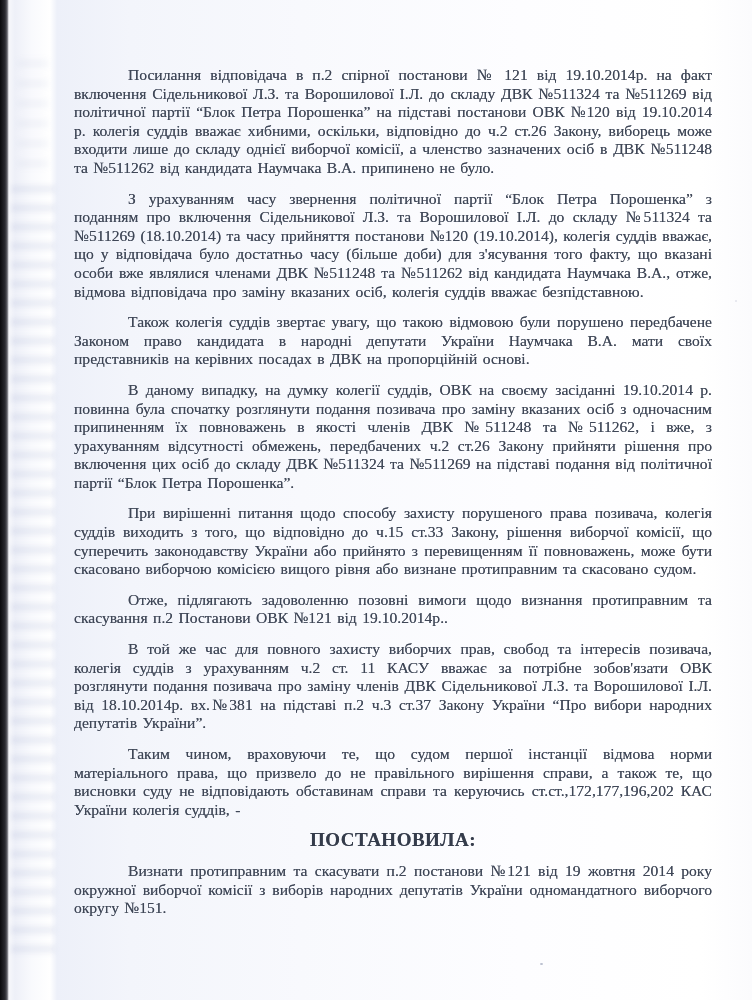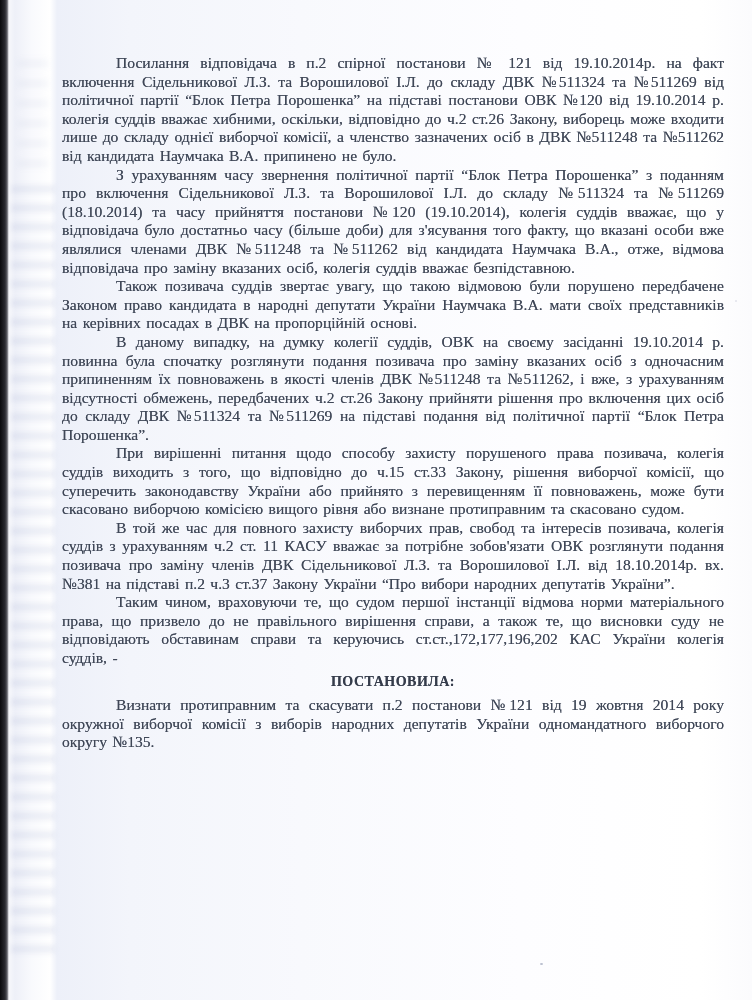--- a/index.html
+++ b/index.html
@@ -63,29 +63,29 @@
     position: absolute;
     left: 62px;
     top: 54px;
     width: 662px;
     color: #3f4757;
     font-size: 15.6px;
     line-height: 18.6px;
     text-shadow: 0 0 0.6px rgba(63, 71, 87, 0.75);
   }
   .para {
-    margin: 0;
+    margin: 12px;
     text-align: justify;
     text-indent: 54px;
     word-spacing: 1.5px;
   }
   .resolution-heading {
     margin: 5px 0 5px 0;
     text-align: center;
-    font-size: 14px;
+    font-size: 19px;
     font-weight: bold;
     color: #353c4b;
     letter-spacing: 0.5px;
   }
   .speck {
     position: absolute;
     border-radius: 50%;
     background: rgba(120, 130, 160, 0.5);
   }
   .speck-1 { left: 540px; top: 963px; width: 3px; height: 2px; }
@@ -98,24 +98,25 @@
 
   <div class="left-edge"></div>
   <div class="bleedthrough"></div>
   <div class="bleedthrough-2"></div>
   <div class="speck speck-1"></div>
   <div class="speck speck-2"></div>
 
   <div class="content">
     <p class="para">Посилання відповідача в п.2 спірної постанови № 121 від 19.10.2014р. на факт включення Сідельникової Л.З. та Ворошилової І.Л. до складу ДВК №511324 та №511269 від політичної партії “Блок Петра Порошенка” на підставі постанови ОВК №120 від 19.10.2014 р. колегія суддів вважає хибними, оскільки, відповідно до ч.2 ст.26 Закону, виборець може входити лише до складу однієї виборчої комісії, а членство зазначених осіб в ДВК №511248 та №511262 від кандидата Наумчака В.А. припинено не було.</p>
     <p class="para">З урахуванням часу звернення політичної партії “Блок Петра Порошенка” з поданням про включення Сідельникової Л.З. та Ворошилової І.Л. до складу №511324 та №511269 (18.10.2014) та часу прийняття постанови №120 (19.10.2014), колегія суддів вважає, що у відповідача було достатньо часу (більше доби) для з'ясування того факту, що вказані особи вже являлися членами ДВК №511248 та №511262 від кандидата Наумчака В.А., отже, відмова відповідача про заміну вказаних осіб, колегія суддів вважає безпідставною.</p>
-    <p class="para">Також позивача суддів звертає увагу, що такою відмовою були порушено передбачене Законом право кандидата в народні депутати України Наумчака В.А. мати своїх представників на керівних посадах в ДВК на пропорційній основі.</p>
+    <p class="para">Також колегія суддів звертає увагу, що такою відмовою були порушено передбачене Законом право кандидата в народні депутати України Наумчака В.А. мати своїх представників на керівних посадах в ДВК на пропорційній основі.</p>
     <p class="para">В даному випадку, на думку колегії суддів, ОВК на своєму засіданні 19.10.2014 р. повинна була спочатку розглянути подання позивача про заміну вказаних осіб з одночасним припиненням їх повноважень в якості членів ДВК №511248 та №511262, і вже, з урахуванням відсутності обмежень, передбачених ч.2 ст.26 Закону прийняти рішення про включення цих осіб до складу ДВК №511324 та №511269 на підставі подання від політичної партії “Блок Петра Порошенка”.</p>
     <p class="para">При вирішенні питання щодо способу захисту порушеного права позивача, колегія суддів виходить з того, що відповідно до ч.15 ст.33 Закону, рішення виборчої комісії, що суперечить законодавству України або прийнято з перевищенням її повноважень, може бути скасовано виборчою комісією вищого рівня або визнане протиправним та скасовано судом.</p>
+    <p class="para">Отже, підлягають задоволенню позовні вимоги щодо визнання протиправним та скасування п.2 Постанови ОВК №121 від 19.10.2014р..</p>
     <p class="para">В той же час для повного захисту виборчих прав, свобод та інтересів позивача, колегія суддів з урахуванням ч.2 ст. 11 КАСУ вважає за потрібне зобов'язати ОВК розглянути подання позивача про заміну членів ДВК Сідельникової Л.З. та Ворошилової І.Л. від 18.10.2014р. вх.№381 на підставі п.2 ч.3 ст.37 Закону України “Про вибори народних депутатів України”.</p>
     <p class="para">Таким чином, враховуючи те, що судом першої інстанції відмова норми матеріального права, що призвело до не правільного вирішення справи, а також те, що висновки суду не відповідають обставинам справи та керуючись ст.ст.,172,177,196,202 КАС України колегія суддів, -</p>
 
     <h2 class="resolution-heading">ПОСТАНОВИЛА:</h2>
 
-    <p class="para">Визнати протиправним та скасувати п.2 постанови №121 від 19 жовтня 2014 року окружної виборчої комісії з виборів народних депутатів України одномандатного виборчого округу №135.</p>
+    <p class="para">Визнати протиправним та скасувати п.2 постанови №121 від 19 жовтня 2014 року окружної виборчої комісії з виборів народних депутатів України одномандатного виборчого округу №151.</p>
   </div>
 
 </div>
 
 </body></html>

